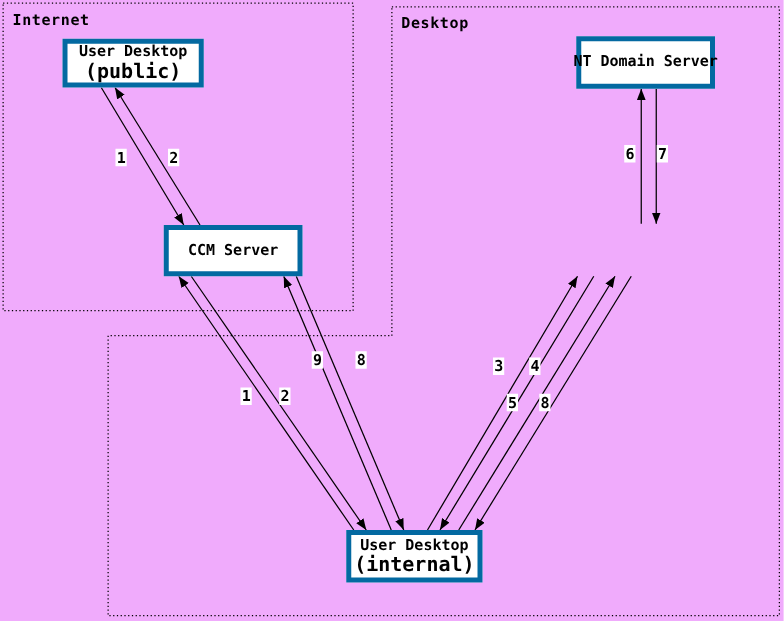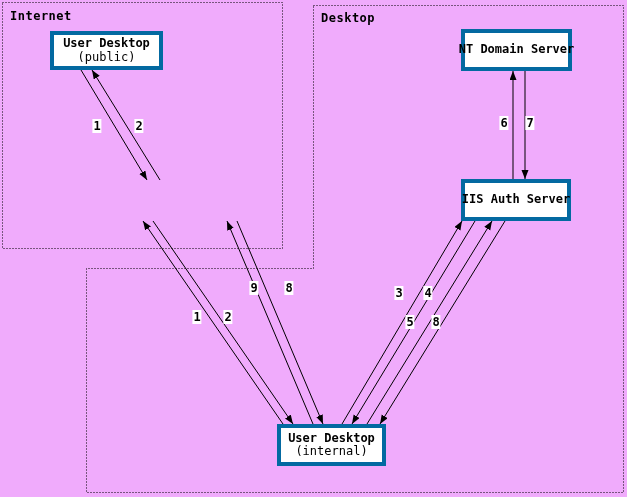--- a/index.html
+++ b/index.html
@@ -38,22 +38,22 @@
     justify-content: center;
     box-sizing: border-box;
     line-height: 1.1;
   }
   .node-title {
     font-size: 12px;
     font-weight: bold;
     white-space: nowrap;
   }
   .node-sub {
-    font-size: 12px;
-    font-weight: normal;
+    font-size: 16px;
+    font-weight: bold;
     white-space: nowrap;
   }
   .num {
     position: absolute;
     font-size: 12px;
     font-weight: bold;
     transform: translate(-50%, -50%);
     white-space: nowrap;
     background: #ffffff;
     padding: 0 1px;
@@ -96,24 +96,24 @@
 
   <div class="node" style="left:50px; top:31px; width:113px; height:39px;">
     <div class="node-title">User Desktop</div>
     <div class="node-sub">(public)</div>
   </div>
 
   <div class="node" style="left:461px; top:29px; width:111px; height:42px;">
     <div class="node-title">NT Domain Server</div>
   </div>
 
+  <div class="node" style="left:131px; top:180px; width:111px; height:41px;">
+    <div class="node-title">CCM Server</div>
+  </div>
 
-  <div class="node" style="left:461px; top:179px; width:110px; height:42px;">
-    <div class="node-title">IIS Auth Server</div>
-  </div>
 
   <div class="node" style="left:277px; top:424px; width:109px; height:42px;">
     <div class="node-title">User Desktop</div>
     <div class="node-sub">(internal)</div>
   </div>
 
   <div class="num" style="left:97px;  top:126px;">1</div>
   <div class="num" style="left:139px; top:126px;">2</div>
   <div class="num" style="left:197px; top:317px;">1</div>
   <div class="num" style="left:228px; top:317px;">2</div>

